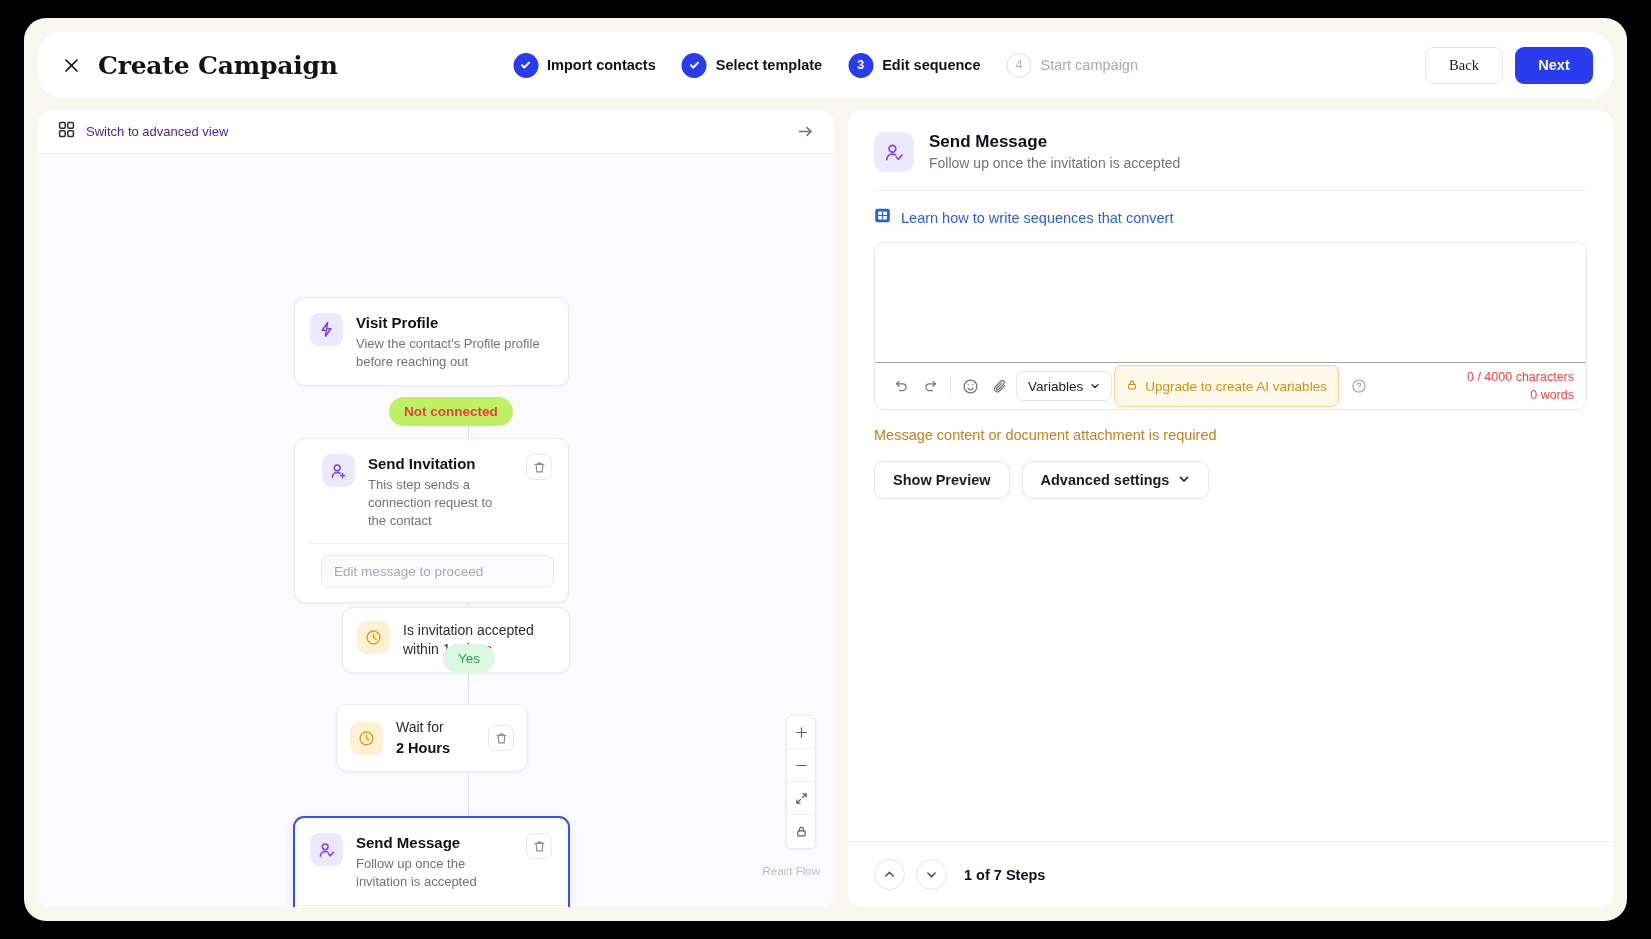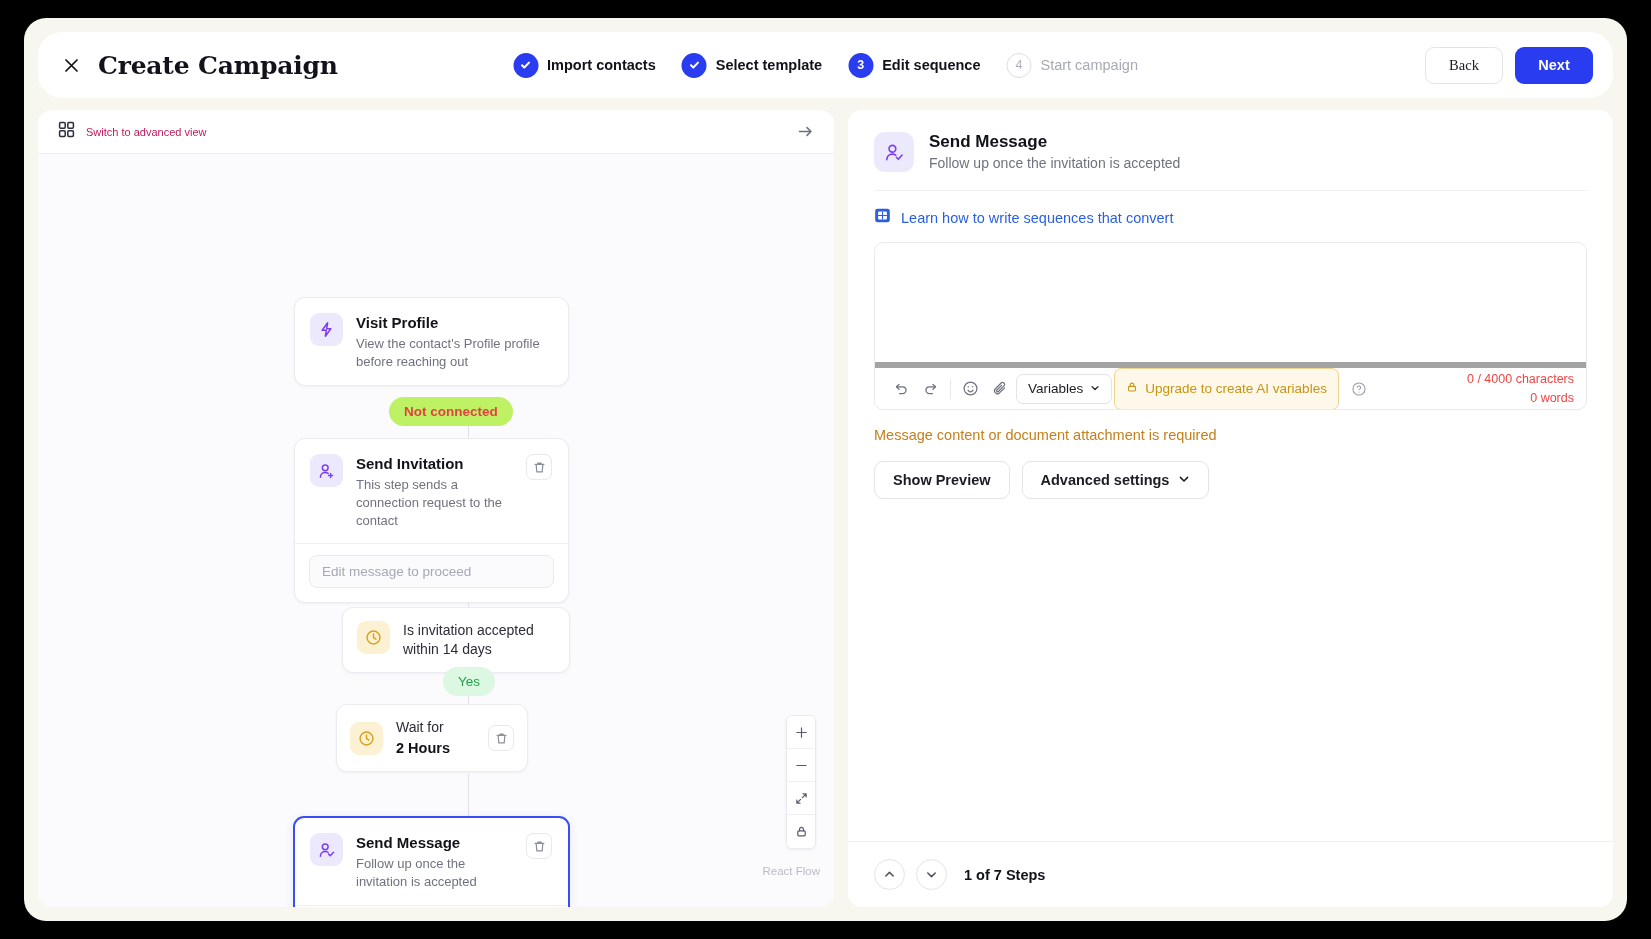--- a/index.html
+++ b/index.html
@@ -114,21 +114,21 @@
     flex: none;
   }
   .canvas-head {
     height: 44px;
     border-bottom: 1px solid #edeef2;
     display: flex; align-items: center;
     padding: 0 20px;
     flex: none;
   }
   .adv-view { display: flex; align-items: center; gap: 11px; cursor: pointer; }
-  .adv-label { font-size: 11px; color: #be185d; }
+  .adv-label { font-size: 13px; color: #4c1d95; }
   .arrow-right { margin-left: auto; color: #6d7080; cursor: pointer; display:flex; }
 
   .canvas {
     position: relative;
     flex: 1;
     background: #fbfbfd;
     overflow: hidden;
   }
 
   .flow { position: absolute; left: 0; top: 0; right: 0; bottom: 0; }
@@ -277,21 +277,21 @@
     overflow: hidden;
   }
   .editor-area {
     height: 119px;
     padding: 12px 14px;
     font-size: 14px;
     color: #2b2d38;
     outline: none;
   }
   .editor-toolbar {
-    border-top: 6px solid #a3a3a3;
+    border-top: 1px solid #a3a3a3;
     height: 47px;
     display: flex; align-items: center;
     padding: 4px 12px;
     gap: 2px;
   }
   .tb-ico {
     width: 28px; height: 28px;
     display: flex; align-items: center; justify-content: center;
     color: #6f7280;
     border-radius: 6px;
@@ -453,21 +453,21 @@
               </div>
               <div class="node-texts">
                 <div class="node-title">Visit Profile</div>
                 <div class="node-sub">View the contact's Profile profile before reaching out</div>
               </div>
             </div>
           </div>
 
           <div class="pill pill-red" style="left:351px; top:243px;">Not connected</div>
 
-          <div class="node" style="left:256px; top:284px; width:275px;">
+          <div class="node" style="left:256px; top:284px; width:275px;padding-left:12px;">
             <div class="node-top">
               <div class="node-icon ico-purple">
                 <svg width="18" height="18" viewBox="0 0 18 18" fill="none" stroke="currentColor" stroke-width="1.5" stroke-linecap="round" stroke-linejoin="round">
                   <circle cx="7.2" cy="5.8" r="2.9"></circle>
                     <path d="M2.4 15.2 c0-3 2.2-4.8 4.8-4.8 c1.2 0 2.2.35 3 .95"></path>
                   <path d="M12.6 11.6 v4 M10.6 13.6 h4"></path>
                 </svg>
               </div>
               <div class="node-texts">
                 <div class="node-title">Send Invitation</div>
@@ -492,21 +492,21 @@
                     <circle cx="9" cy="9" r="6.8"></circle>
                     <path d="M9 5.2 V9.2 L11.6 10.8"></path>
                   </svg>
               </div>
               <div class="node-texts">
                 <div class="node-title-sm">Is invitation accepted within 14 days</div>
               </div>
             </div>
           </div>
 
-          <div class="pill pill-green" style="left:405px; top:513px;">Yes</div>
+          <div class="pill pill-green" style="left:405px; top:490px;">Yes</div>
 
           <div class="node" style="left:298px; top:550px; width:192px;">
             <div class="node-top" style="padding:13px 13px; align-items:center;">
               <div class="node-icon ico-amber">
                 <svg width="17" height="17" viewBox="0 0 18 18" fill="none" stroke="currentColor" stroke-width="1.5" stroke-linecap="round" stroke-linejoin="round">
                     <circle cx="9" cy="9" r="6.8"></circle>
                     <path d="M9 5.2 V9.2 L11.6 10.8"></path>
                   </svg>
               </div>
               <div class="node-texts">

